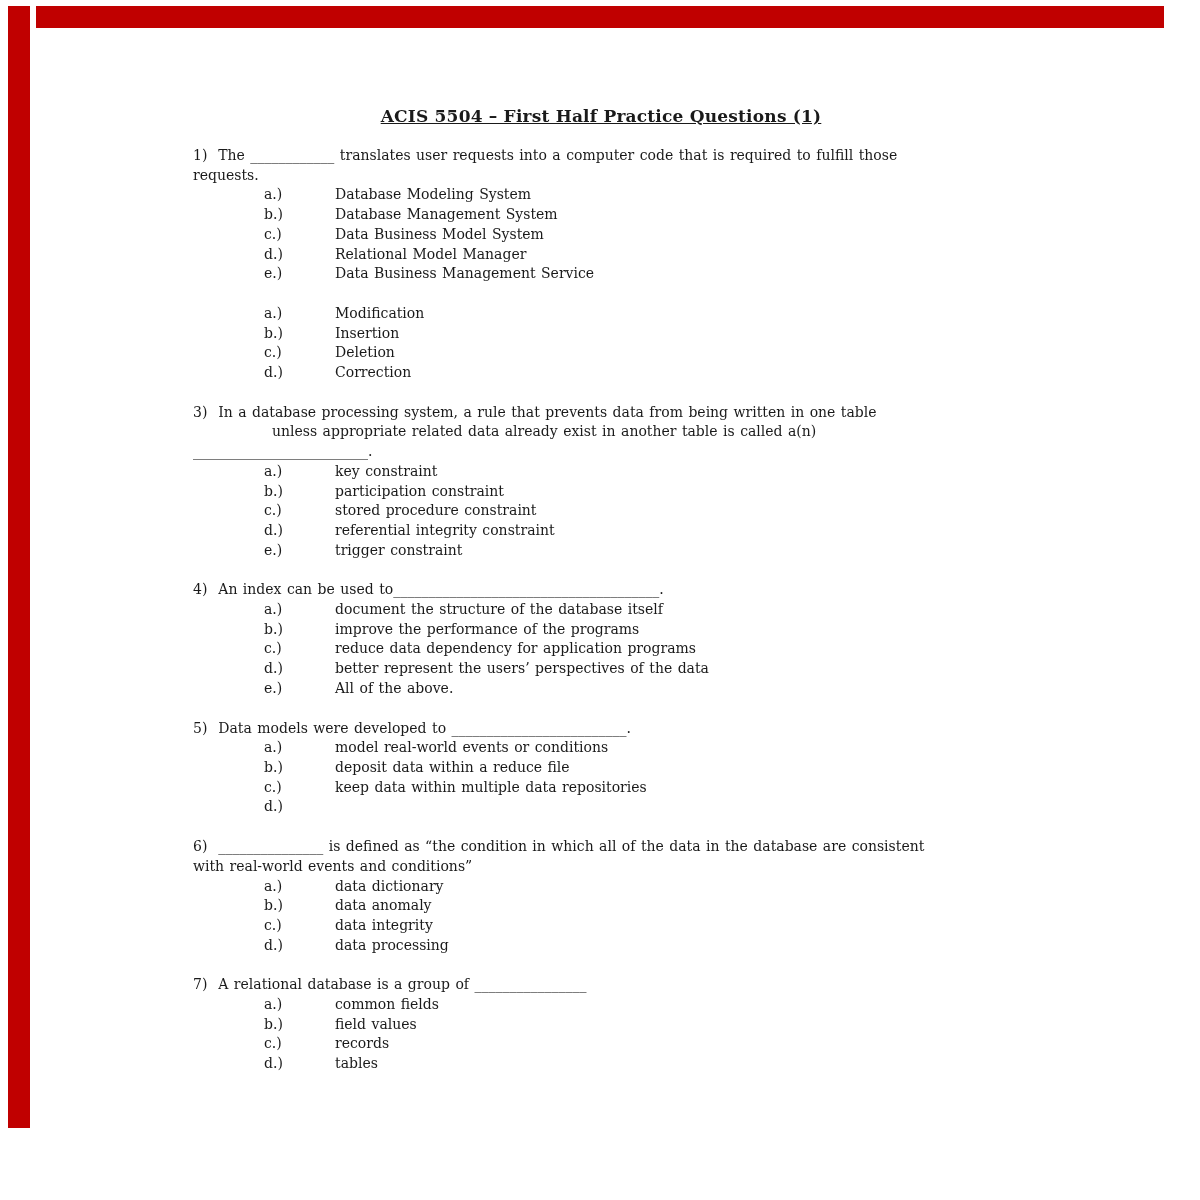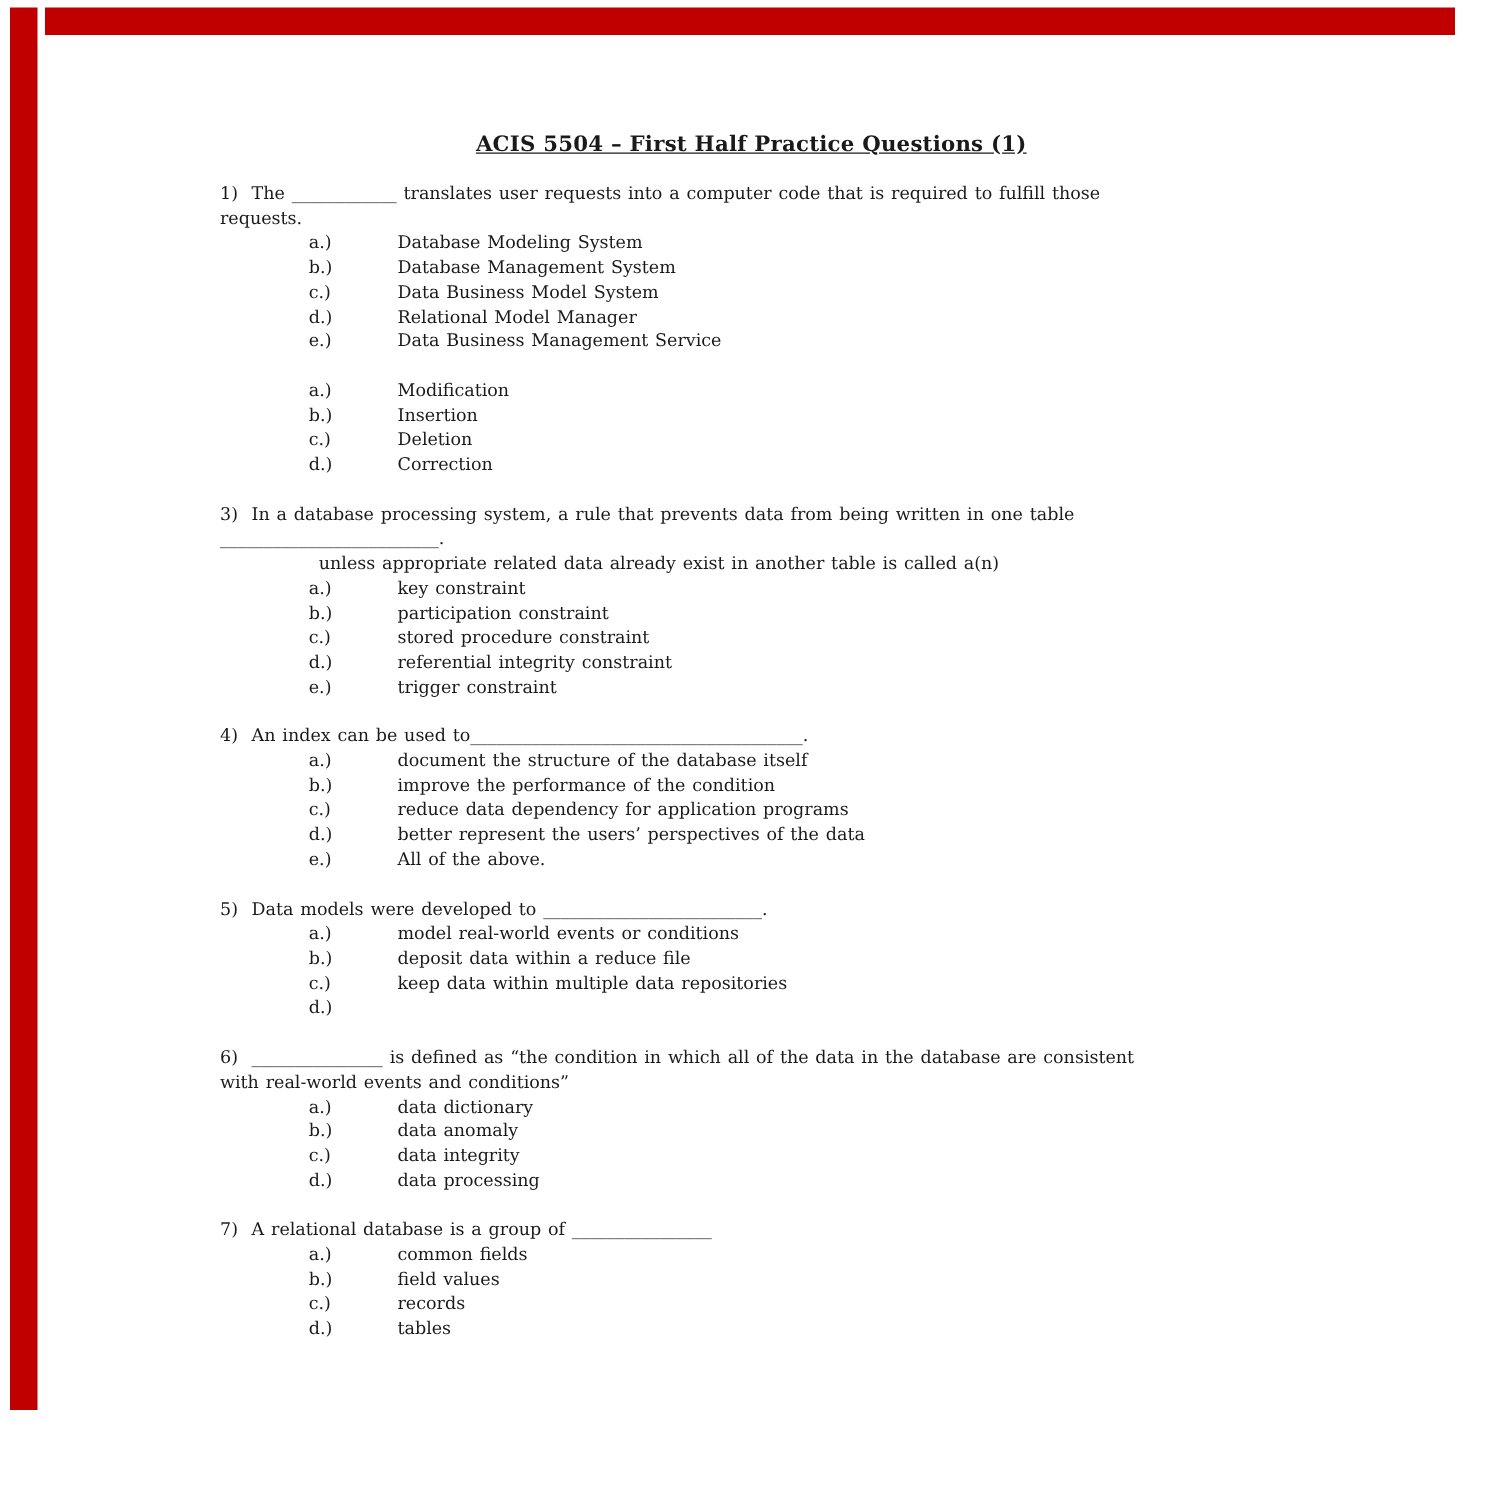--- a/index.html
+++ b/index.html
@@ -27,21 +27,21 @@
   .title {
     font-size: 17px;
     font-weight: bold;
     text-decoration: underline;
     text-align: center;
     line-height: 24px;
     margin-bottom: 18px;
     letter-spacing: 0.2px;
     white-space: pre;
   }
-  .question { margin-bottom: 20px; }
+  .question { margin-bottom: 20px; margin-left: 17px; }
   .q-line {
     font-size: 14px;
     line-height: 19.7px;
     white-space: pre-wrap;
     word-spacing: 1px;
   }
   .q-line.indent { padding-left: 79px; }
   .option-row {
     display: flex;
     padding-left: 71px;
@@ -117,23 +117,23 @@
     <span class="opt-letter">d.)</span>
     <span class="opt-text">Correction</span>
   </div>
 </div>
   </section>
 
   <section class="question">
     <div class="q-lines">
   <div class="q-line">3)  In a database processing system, a rule that prevents data from being written in one table</div>
 
+  <div class="q-line indent">unless appropriate related data already exist in another table is called a(n)</div>
+
   <div class="q-line">_________________________.</div>
-
-  <div class="q-line indent">unless appropriate related data already exist in another table is called a(n)</div>
 </div>
     <div class="q-options">
   <div class="option-row">
     <span class="opt-letter">a.)</span>
     <span class="opt-text">key constraint</span>
   </div>
 
   <div class="option-row">
     <span class="opt-letter">b.)</span>
     <span class="opt-text">participation constraint</span>
@@ -161,21 +161,21 @@
   <div class="q-line">4)  An index can be used to______________________________________.</div>
 </div>
     <div class="q-options">
   <div class="option-row">
     <span class="opt-letter">a.)</span>
     <span class="opt-text">document the structure of the database itself</span>
   </div>
 
   <div class="option-row">
     <span class="opt-letter">b.)</span>
-    <span class="opt-text">improve the performance of the condition</span>
+    <span class="opt-text">improve the performance of the programs</span>
   </div>
 
   <div class="option-row">
     <span class="opt-letter">c.)</span>
     <span class="opt-text">reduce data dependency for application programs</span>
   </div>
 
   <div class="option-row">
     <span class="opt-letter">d.)</span>
     <span class="opt-text">better represent the users’ perspectives of the data</span>

